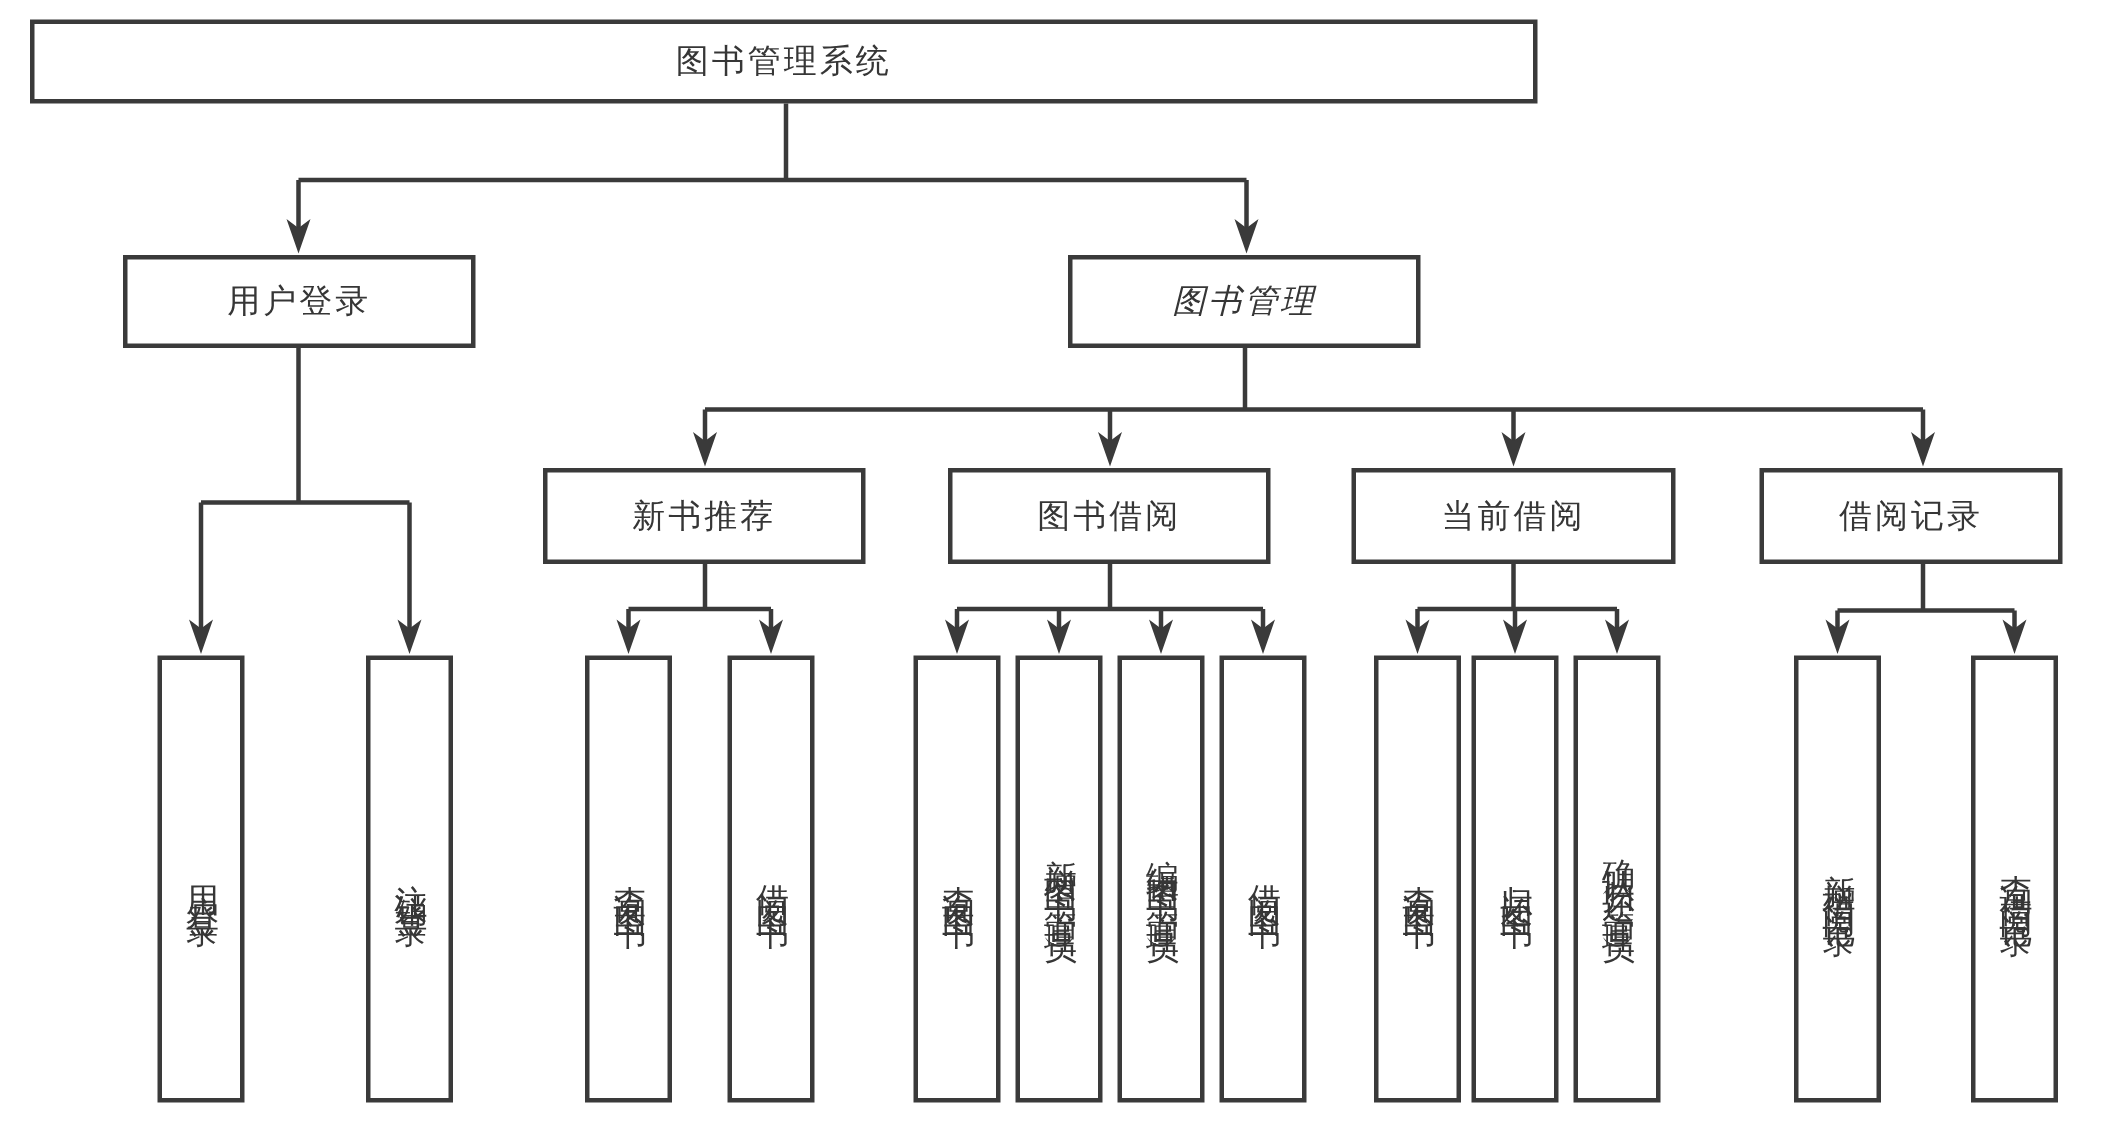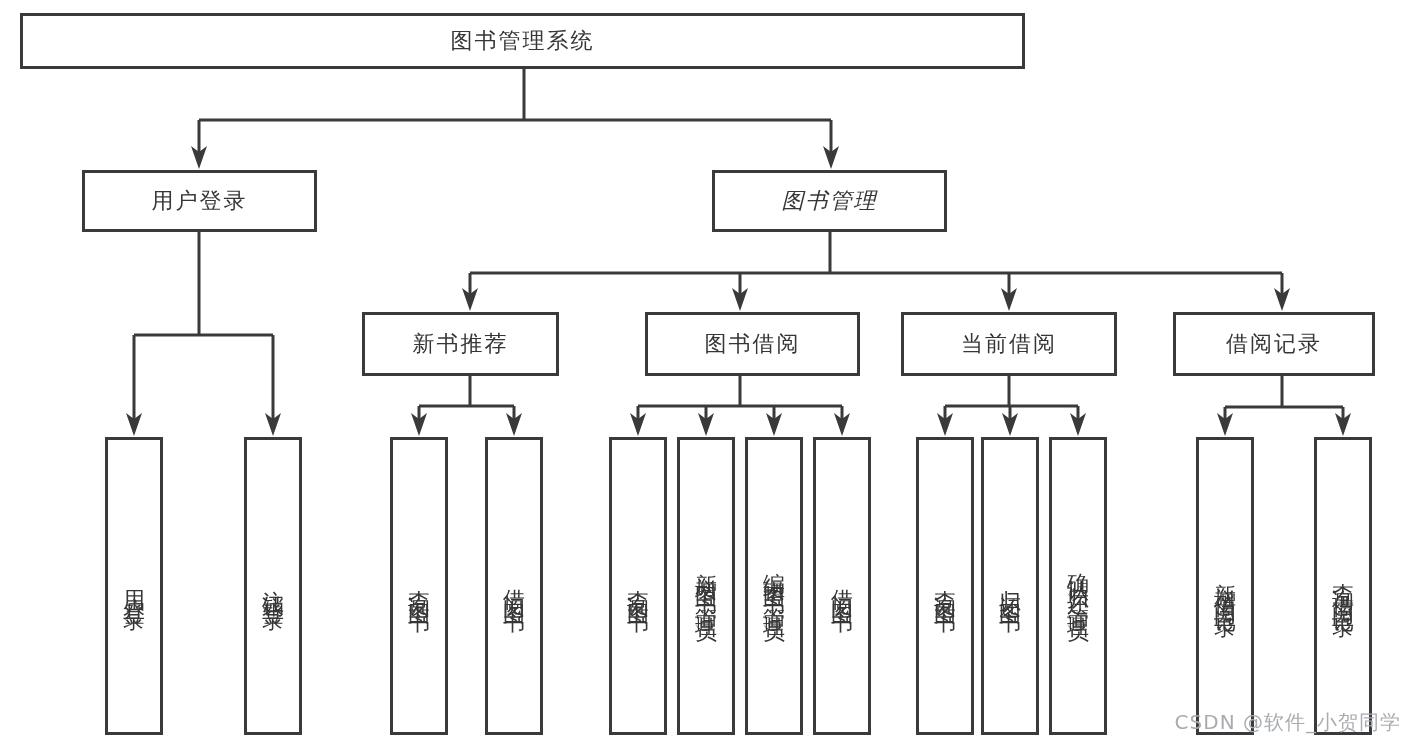--- a/index.html
+++ b/index.html
@@ -84,24 +84,24 @@
     <span>图书管理系统</span>
   </div>
 
   <div class="box hbox" style="left:82px;top:170px;width:235px;height:62px;">
     <span>用户登录</span>
   </div>
   <div class="box hbox" style="left:712px;top:170px;width:235px;height:62px;font-style:italic;">
     <span>图书管理</span>
   </div>
 
-  <div class="box hbox" style="left:362px;top:312px;width:197px;height:64px;">
+  <div class="box hbox" style="left:362px;top:312px;width:215px;height:64px;">
     <span>新书推荐</span>
   </div>
-  <div class="box hbox" style="left:632px;top:312px;width:215px;height:64px;margin-left:13px;">
+  <div class="box hbox" style="left:632px;top:312px;width:215px;height:64px;">
     <span>图书借阅</span>
   </div>
   <div class="box hbox" style="left:901px;top:312px;width:216px;height:64px;">
     <span>当前借阅</span>
   </div>
   <div class="box hbox" style="left:1173px;top:312px;width:202px;height:64px;">
     <span>借阅记录</span>
   </div>
 
   <div class="box vbox" style="left:105px;top:437px;width:58px;height:298px;">
@@ -141,15 +141,14 @@
     <span>确认归还（管理员）</span>
   </div>
 
   <div class="box vbox" style="left:1196px;top:437px;width:58px;height:298px;">
     <span>新增借阅记录</span>
   </div>
   <div class="box vbox" style="left:1314px;top:437px;width:58px;height:298px;">
     <span>查询借阅记录</span>
   </div>
 
-  <div class="watermark">CSDN @软件_小贺同学</div>
 
 </div>
 
 </body></html>

